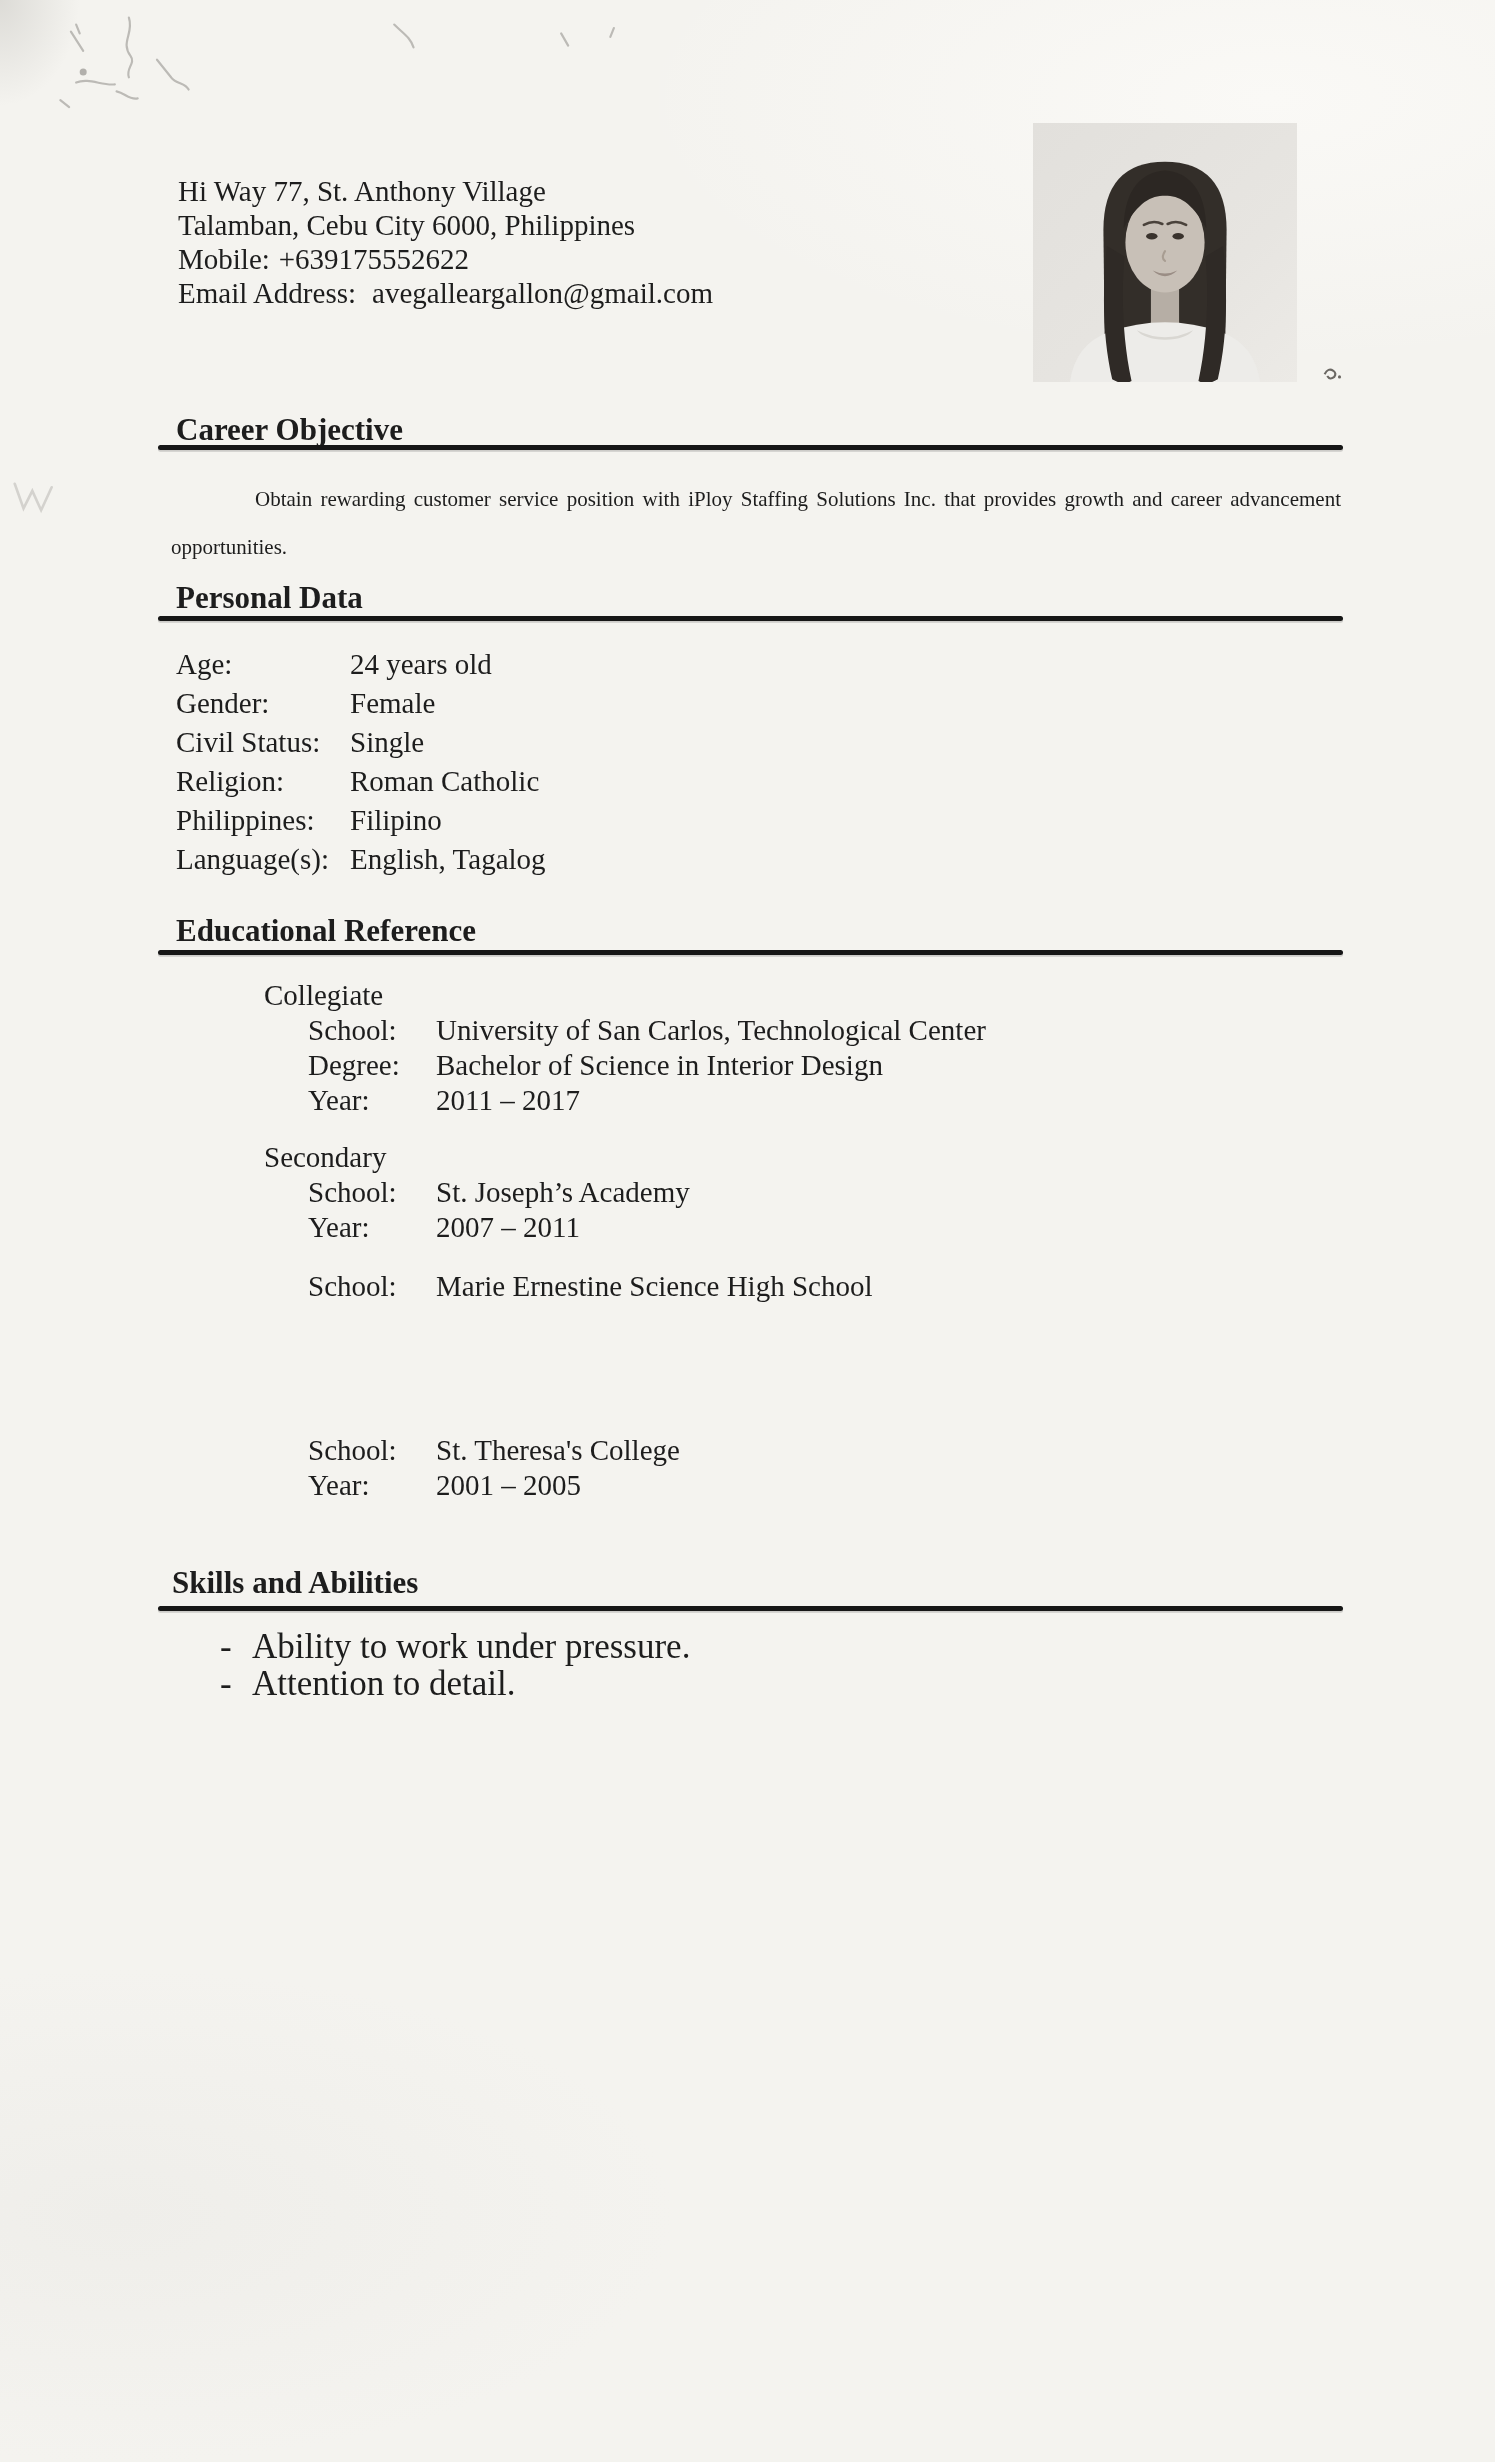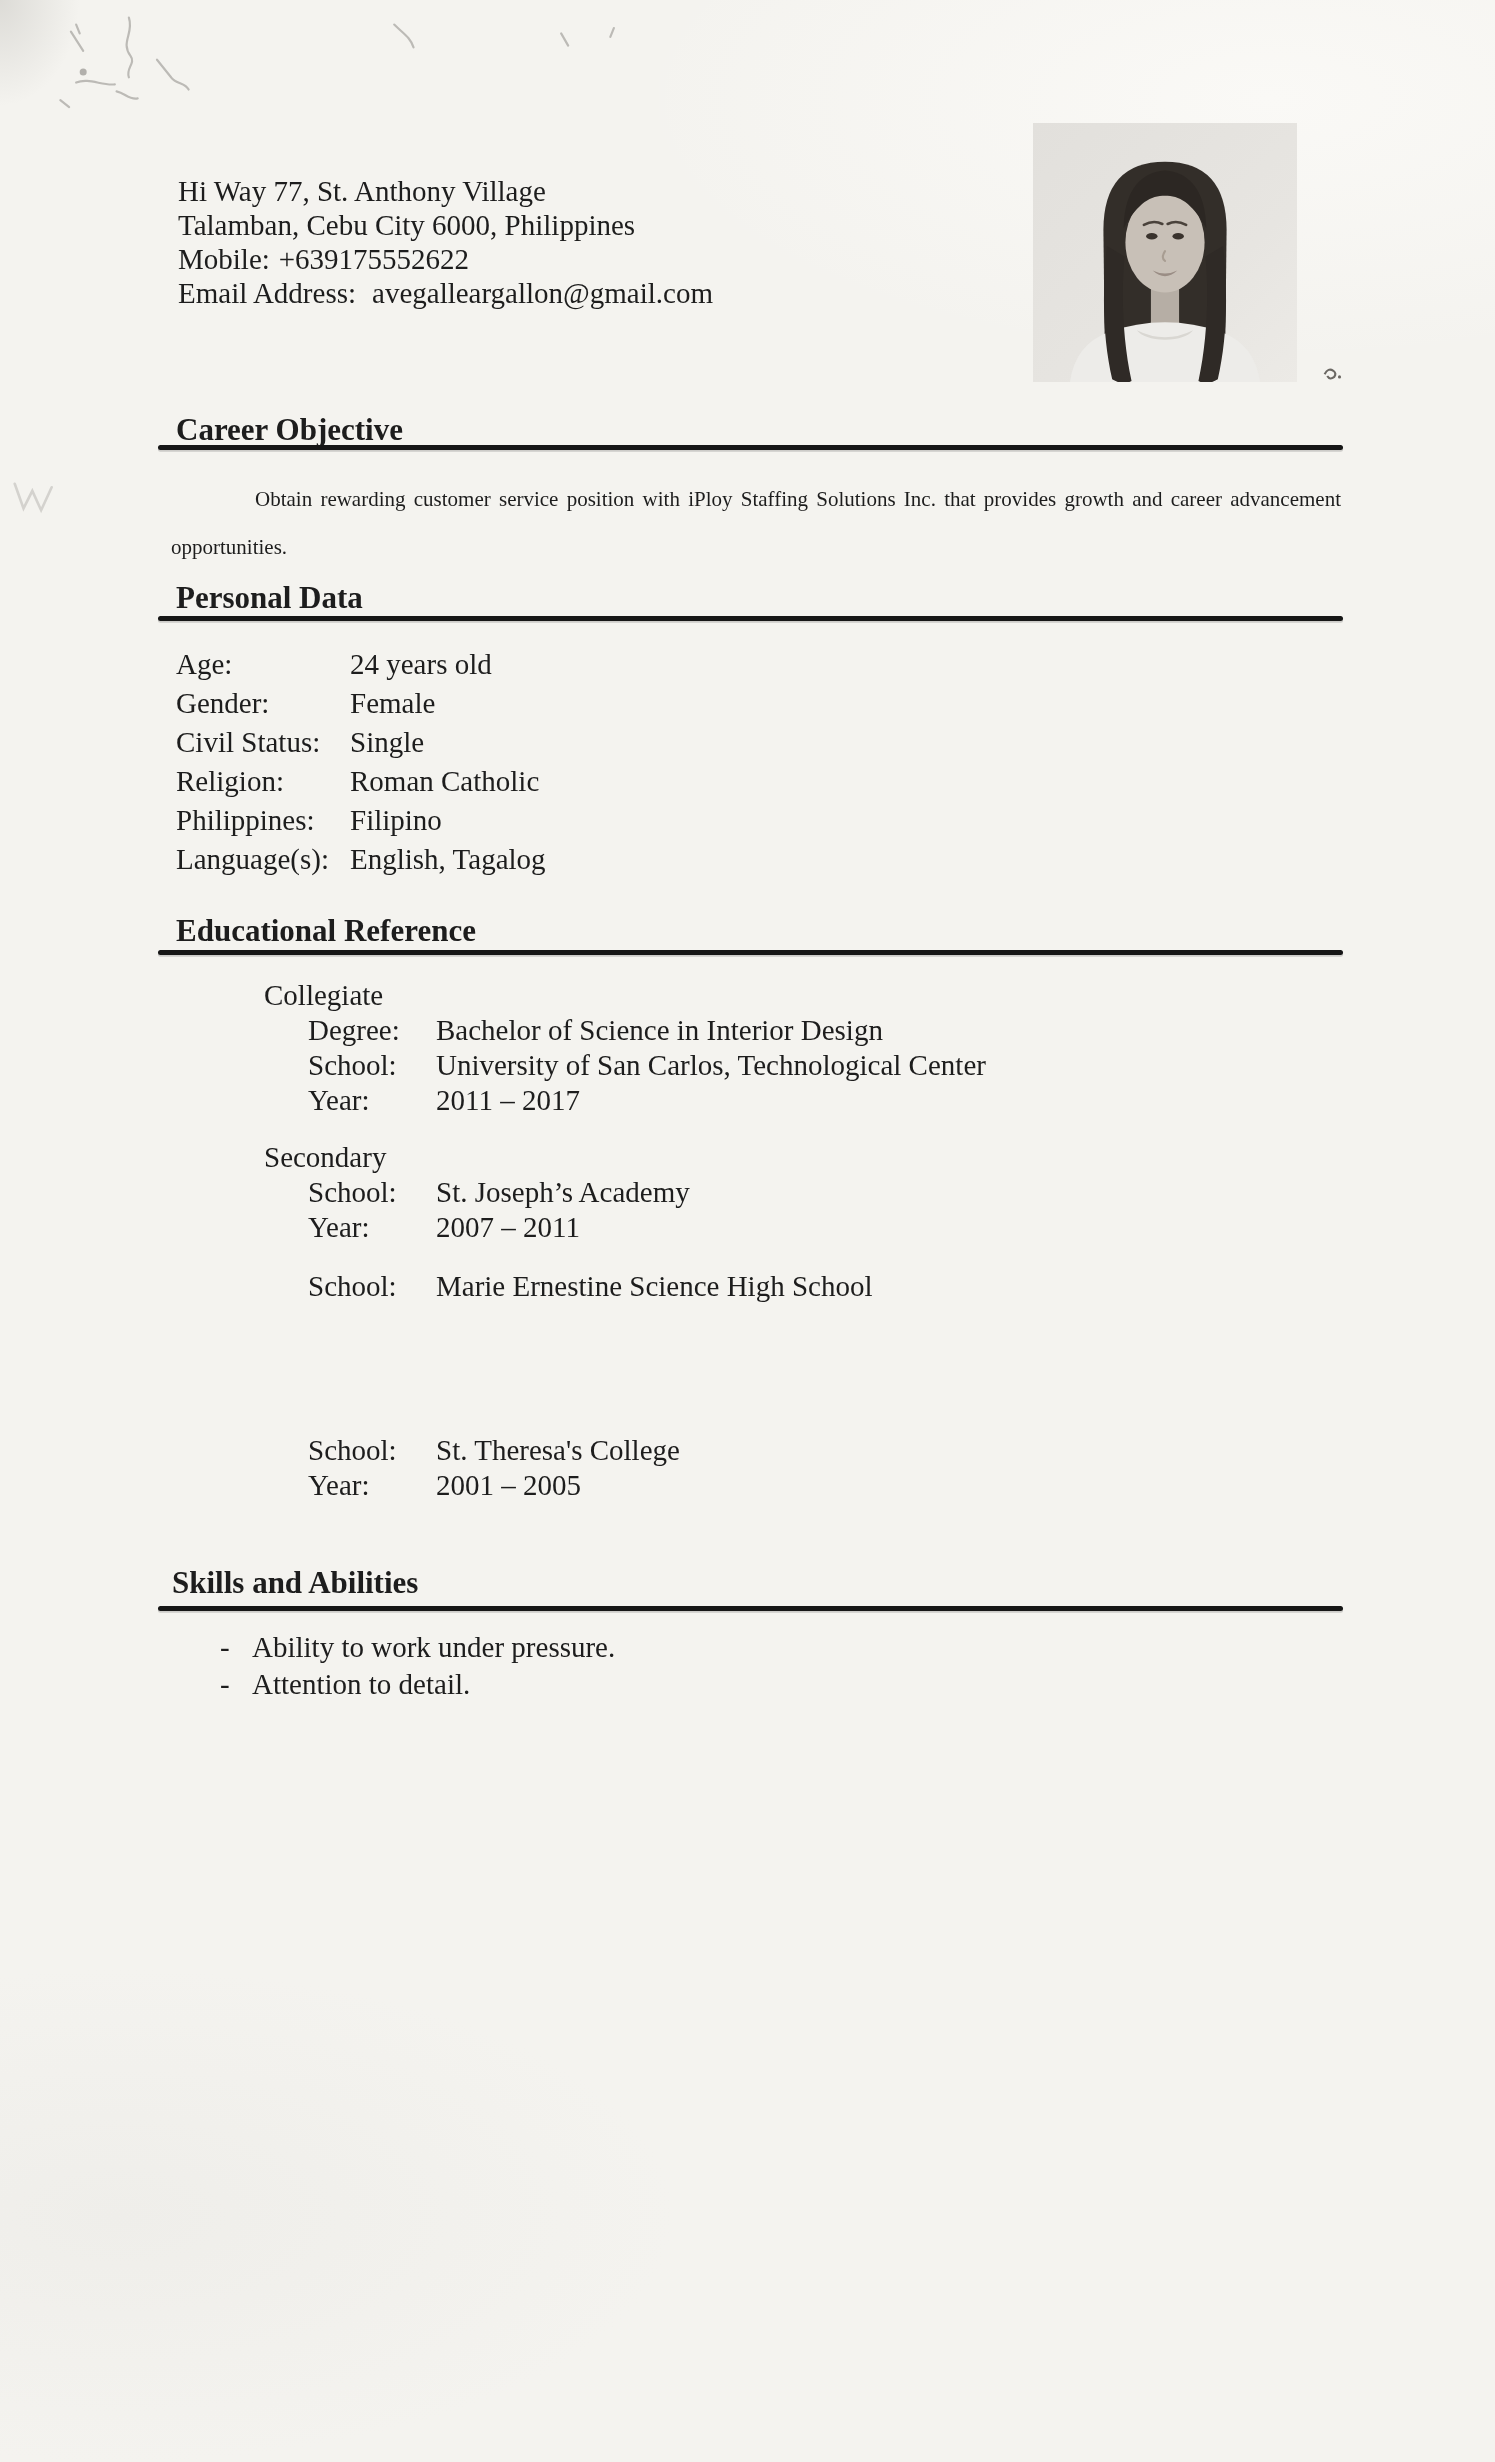--- a/index.html
+++ b/index.html
@@ -49,21 +49,21 @@
   .pd-label { display: inline-block; width: 174px; }
   .pd-value { }
 
   
   .edu-group { font-size: 29px; line-height: 35px; }
   .edu-level { font-weight: normal; }
   .edu-rows { padding-left: 44px; }
   .edu-label { display: inline-block; width: 128px; }
 
   
-  .skill-item { font-size: 29px; line-height: 36px; left: 220px; white-space: nowrap; }
+  .skill-item { font-size: 35px; line-height: 36px; left: 220px; white-space: nowrap; }
   .skill-dash { display: inline-block; width: 32px; }
 
   
   .scribbles { left: 24.6px; top: 7px; width: 633px; height: 123px; opacity: 0.55; }
   .mark-w { left: 10.6px; top: 475px; width: 62px; height: 44px; opacity: 0.30; }
   .mark-dot { left: 1321px; top: 362px; width: 23px; height: 19.3px; opacity: 0.8; }
   .corner-shade {
     left: 0; top: 0; width: 106px; height: 141px;
     background: radial-gradient(106px 141px at 0% 0%, rgba(150,148,142,0.25) 0%, rgba(150,148,142,0) 75%);
   }
@@ -152,22 +152,22 @@
     <div><span class="pd-label">Philippines:</span><span class="pd-value">Filipino</span></div>
     <div><span class="pd-label">Language(s):</span><span class="pd-value">English, Tagalog</span></div>
   </div>
 
   <div class="abs sec-title" style="top:913px">Educational Reference</div>
   <div class="abs rule" style="top:950px"></div>
 
   <div class="abs edu-group" style="left:264px; top:978px">
     <div class="edu-level">Collegiate</div>
     <div class="edu-rows">
+      <div><span class="edu-label">School:</span><span>University of San Carlos, Technological Center</span></div>
       <div><span class="edu-label">Degree:</span><span>Bachelor of Science in Interior Design</span></div>
-      <div><span class="edu-label">School:</span><span>University of San Carlos, Technological Center</span></div>
       <div><span class="edu-label">Year:</span><span>2011 – 2017</span></div>
     </div>
   </div>
 
   <div class="abs edu-group" style="left:264px; top:1140px">
     <div class="edu-level">Secondary</div>
     <div class="edu-rows">
       <div><span class="edu-label">School:</span><span>St. Joseph’s Academy</span></div>
       <div><span class="edu-label">Year:</span><span>2007 – 2011</span></div>
     </div>

